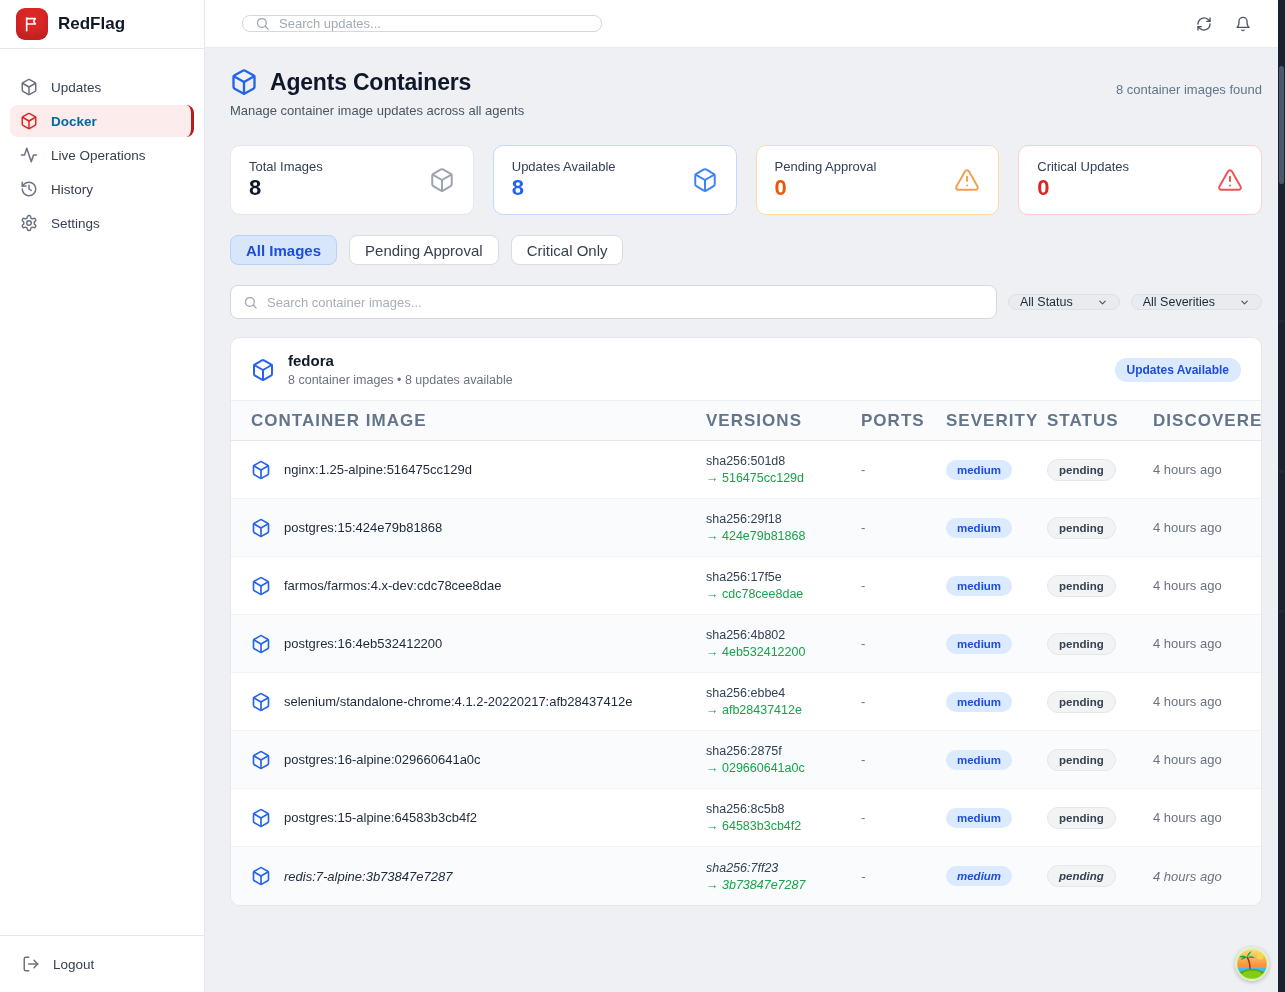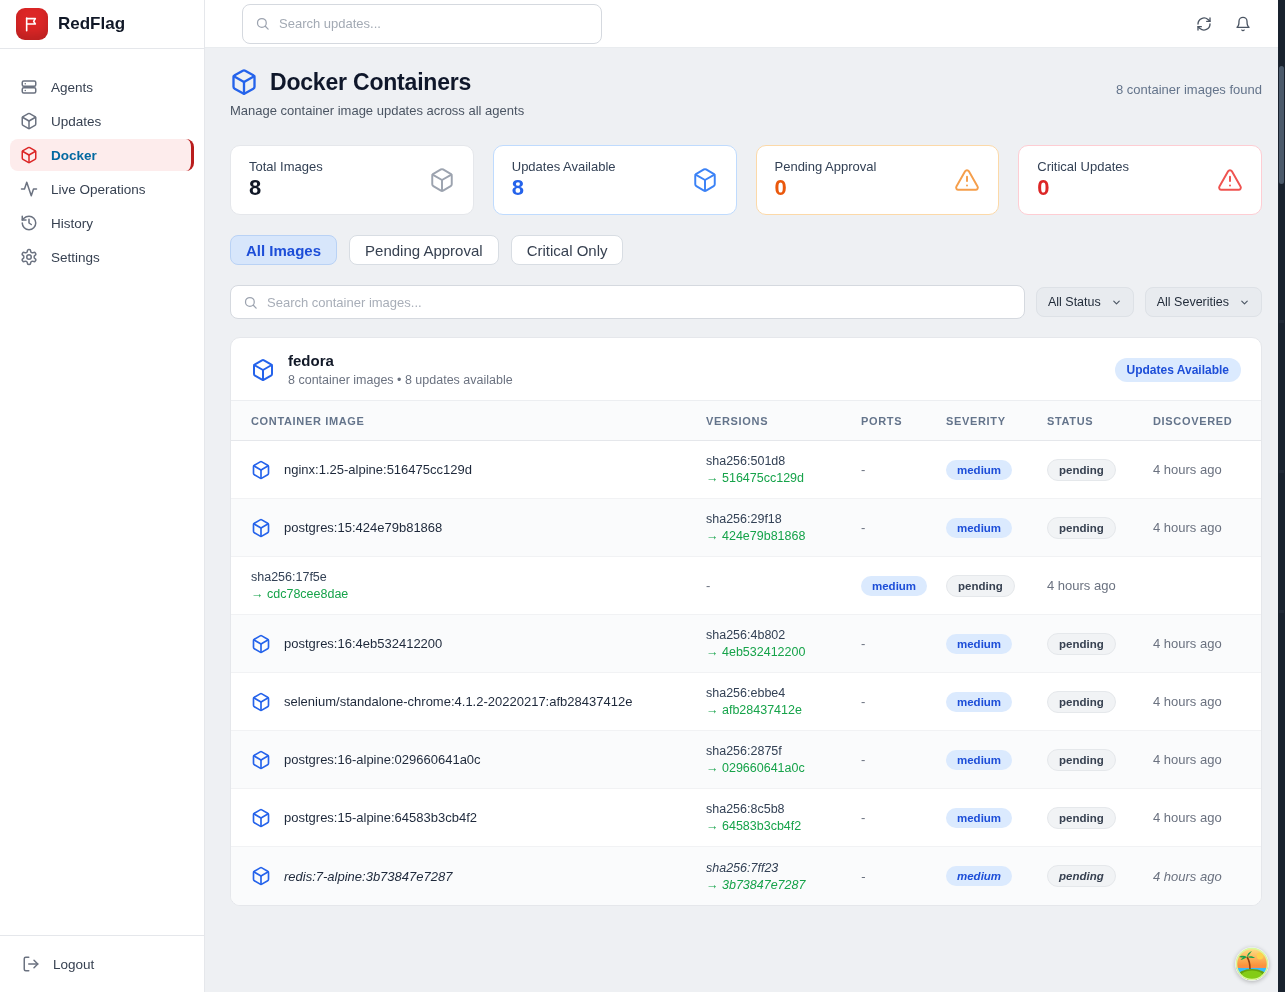--- a/index.html
+++ b/index.html
@@ -40,21 +40,21 @@
   }
   .logout .ni { color:#6b7280; }
 
   
   .main { flex:1; display:flex; flex-direction:column; min-width:0; position:relative; }
   .topbar {
     height:48px; background:#ffffff; border-bottom:1px solid #e9ecef;
     display:flex; align-items:center; padding:0 34px 0 37px; flex-shrink:0;
   }
   .top-search {
-    width:360px; height:40px; border:1px solid #d5d9df; border-radius:8px;
+    width:360px; height:17px; border:1px solid #d5d9df; border-radius:8px;
     display:flex; align-items:center; gap:9px; padding:0 12px; background:#fff; color:#9ca3af;
   }
   .top-search input { border:0; outline:0; flex:1; font:inherit; font-size:13px; color:#374151; background:transparent; }
   .top-search input::placeholder { color:#a3aab4; }
   .topbar-actions { margin-left:auto; display:flex; align-items:center; gap:23px; color:#4b5563; }
   .icon-btn { cursor:pointer; color:#4b5563; }
 
   .content { flex:1; overflow:hidden; padding:20px 23px 0 25px; }
 
   .page-head { display:flex; align-items:flex-start; justify-content:space-between; }
@@ -89,43 +89,43 @@
 
   
   .filter-row { display:flex; gap:11px; margin-top:20px; align-items:center; }
   .big-search {
     flex:1; height:32px; border:1px solid #d5d9df; border-radius:8px; background:#fff;
     display:flex; align-items:center; gap:9px; padding:16px 12px; color:#9ca3af;
   }
   .big-search input { border:0; outline:0; flex:1; font:inherit; font-size:13px; color:#374151; background:transparent; }
   .big-search input::placeholder { color:#a8aeb8; }
   .select {
-    height:30px; background:#e8ebef; border:1px solid #dde1e6; border-radius:8px;
-    display:flex; align-items:center; gap:10px; padding:0 11px; font-size:12.5px; color:#1f2937;
+    height:16px; background:#e8ebef; border:1px solid #dde1e6; border-radius:8px;
+    display:flex; align-items:center; gap:24px; padding:0 11px; font-size:12.5px; color:#1f2937;
     cursor:pointer; white-space:nowrap;
   }
   .select .chev { color:#4b5563; }
 
   
   .table-card {
     margin-top:18px; background:#fff; border:1px solid #e5e7eb; border-radius:10px;
     overflow:hidden;
   }
   .group-header { display:flex; align-items:center; padding:14px 20px 13px 20px; border-bottom:1px solid #eceef1; }
   .group-icon { color:#2563eb; margin-right:13px; }
   .group-name { font-size:15px; font-weight:700; color:#111827; }
   .group-summary { font-size:12.5px; color:#6b7280; margin-top:4px; }
   .group-badge {
     margin-left:auto; background:#dbeafe; color:#1d4ed8; font-size:12px; font-weight:600;
     padding:5px 12px; border-radius:999px;
   }
   .tgrid { display:grid; grid-template-columns: 455px 155px 85px 101px 106px 1fr; align-items:center; }
   .thead { height:40px; background:#fafbfc; border-bottom:1px solid #e5e7eb; }
   .th {
-    font-size:11px; font-weight:700; letter-spacing:.06em; color:#64748b; text-transform:uppercase;
+    font-size:17px; font-weight:700; letter-spacing:.06em; color:#64748b; text-transform:uppercase;
     padding-left:20px;
   }
   .row { height:58px; border-bottom:1px solid #f1f2f4; cursor:pointer; }
   .row:last-child { border-bottom:0;font-style:italic; }
   .row:nth-child(even) { background:#fafbfc; }
   .cell { padding-left:20px; }
   .img-cell { display:flex; align-items:center; gap:13px; }
   .img-icon { color:#2563eb; flex-shrink:0; }
   .img-name { font-size:13px; font-weight:500; color:#1e293b; }
   .ver-from { font-size:12.5px; color:#334155; }
@@ -162,30 +162,20 @@
           <path d="M4 4h13l-2.5 4L17 12H4"></path>
         </svg>
     </div>
     <div class="brand-name">RedFlag</div>
   </div>
 
   <nav class="nav">
     <div class="nav-item">
       <span class="ni">
           <svg width="18" height="18" viewBox="0 0 24 24" fill="none" stroke="currentColor" stroke-width="2" stroke-linecap="round" stroke-linejoin="round">
-            <rect x="3" y="4" width="18" height="7" rx="2"></rect>
-            <rect x="3" y="13" width="18" height="7" rx="2"></rect>
-            <path d="M7 7.5h.01M7 16.5h.01"></path>
-          </svg>
-        </span>
-      <span>Agents</span>
-    </div>
-    <div class="nav-item">
-      <span class="ni">
-          <svg width="18" height="18" viewBox="0 0 24 24" fill="none" stroke="currentColor" stroke-width="2" stroke-linecap="round" stroke-linejoin="round">
             <path d="M21 8a2 2 0 0 0-1-1.73l-7-4a2 2 0 0 0-2 0l-7 4A2 2 0 0 0 3 8v8a2 2 0 0 0 1 1.73l7 4a2 2 0 0 0 2 0l7-4A2 2 0 0 0 21 16Z"></path>
             <path d="m3.3 7 8.7 5 8.7-5"></path>
             <path d="M12 22V12"></path>
           </svg>
         </span>
       <span>Updates</span>
     </div>
     <div class="nav-item active">
       <span class="ni">
           <svg width="18" height="18" viewBox="0 0 24 24" fill="none" stroke="currentColor" stroke-width="2" stroke-linecap="round" stroke-linejoin="round">
@@ -274,21 +264,21 @@
     <div class="page-head">
       <div>
         <div class="page-title-wrap">
           <span style="color:#2563eb;">
               <svg width="28" height="28" viewBox="0 0 24 24" fill="none" stroke="currentColor" stroke-width="2" stroke-linecap="round" stroke-linejoin="round">
                 <path d="M21 8a2 2 0 0 0-1-1.73l-7-4a2 2 0 0 0-2 0l-7 4A2 2 0 0 0 3 8v8a2 2 0 0 0 1 1.73l7 4a2 2 0 0 0 2 0l7-4A2 2 0 0 0 21 16Z"></path>
                 <path d="m3.3 7 8.7 5 8.7-5"></path>
                 <path d="M12 22V12"></path>
               </svg>
             </span>
-          <h1 class="page-title">Docker Containers</h1>
+          <h1 class="page-title">Agents Containers</h1>
         </div>
         <div class="page-subtitle">Manage container image updates across all agents</div>
       </div>
       <div class="result-count">8 container images found</div>
     </div>
 
     <div class="stats">
       <div class="stat-card">
         <div>
           <div class="stat-label">Total Images</div>
@@ -438,20 +428,30 @@
             <div class="ver-from">sha256:29f18</div>
             <div class="ver-to">→ 424e79b81868</div>
           </div>
         <div class="cell ports">-</div>
         <div class="cell"><span class="pill severity">medium</span></div>
         <div class="cell"><span class="pill status">pending</span></div>
         <div class="cell discovered">4 hours ago</div>
       </div>
 
       <div class="tgrid row">
+        <div class="cell img-cell">
+          <span class="img-icon">
+              <svg width="20" height="20" viewBox="0 0 24 24" fill="none" stroke="currentColor" stroke-width="2" stroke-linecap="round" stroke-linejoin="round">
+                <path d="M21 8a2 2 0 0 0-1-1.73l-7-4a2 2 0 0 0-2 0l-7 4A2 2 0 0 0 3 8v8a2 2 0 0 0 1 1.73l7 4a2 2 0 0 0 2 0l7-4A2 2 0 0 0 21 16Z"></path>
+                <path d="m3.3 7 8.7 5 8.7-5"></path>
+                <path d="M12 22V12"></path>
+              </svg>
+            </span>
+          <span class="img-name">farmos/farmos:4.x-dev:cdc78cee8dae</span>
+        </div>
         <div class="cell">
             <div class="ver-from">sha256:17f5e</div>
             <div class="ver-to">→ cdc78cee8dae</div>
           </div>
         <div class="cell ports">-</div>
         <div class="cell"><span class="pill severity">medium</span></div>
         <div class="cell"><span class="pill status">pending</span></div>
         <div class="cell discovered">4 hours ago</div>
       </div>
 

